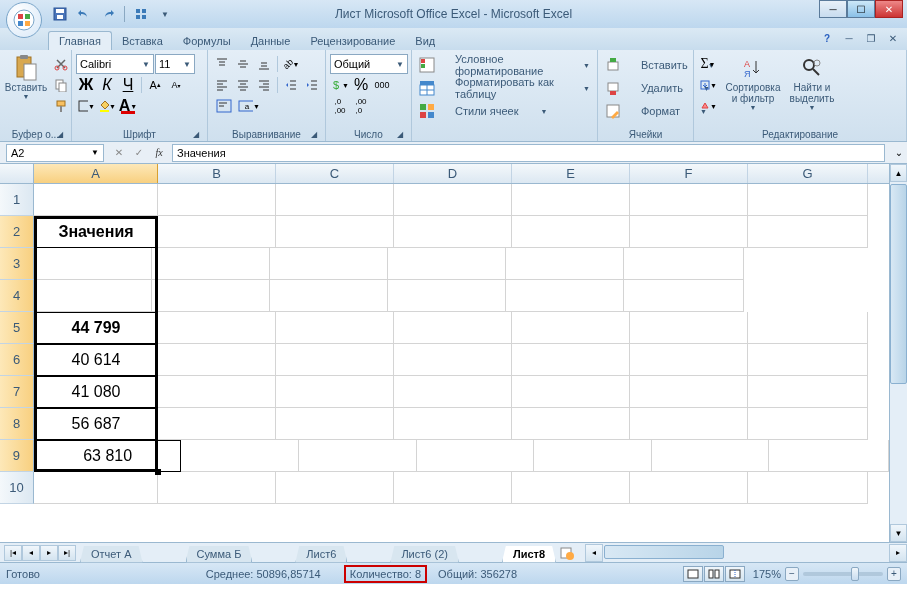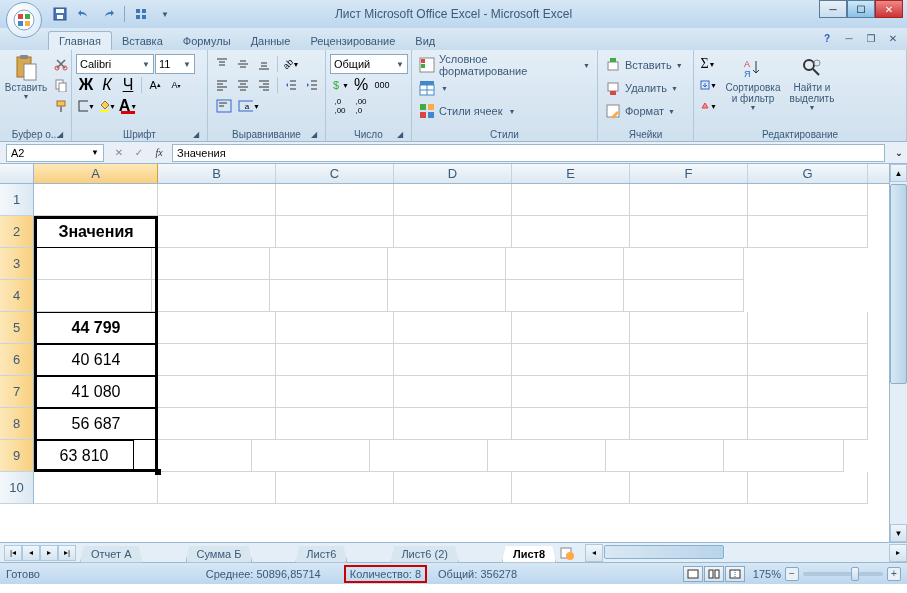--- a/index.html
+++ b/index.html
@@ -31,21 +31,21 @@
 .group-body { flex: 1; display: flex; align-items: flex-start; gap: 3px; padding-top: 2px; }
 .group-label { text-align: center; font-size: 10px; color: #3b5a78; padding: 1px 0; position: relative; }
 .group-label .launcher { position: absolute; right: 2px; bottom: 1px; width: 10px; height: 10px; font-size: 8px; cursor: pointer; }
 .big-btn { display: flex; flex-direction: column; align-items: center; width: 44px; padding: 2px; cursor: pointer; font-size: 10px; color: #3b5a78; text-align: center; line-height: 1.1; }
 .big-btn .icon { width: 24px; height: 24px; margin-bottom: 2px; display: flex; align-items: center; justify-content: center; }
 .col { display: flex; flex-direction: column; gap: 1px; }
 .row { display: flex; gap: 1px; align-items: center; }
 .sml { width: 20px; height: 20px; display: flex; align-items: center; justify-content: center; cursor: pointer; border: 1px solid transparent; }
 .combo { height: 20px; border: 1px solid #8aa8c2; background: #fff; font-size: 11px; padding: 0 3px; display: flex; align-items: center; justify-content: space-between; cursor: pointer; }
 .combo .arrow { font-size: 8px; color: #3b5a78; margin-left: 3px; }
-.style-btn { display: flex; align-items: center; gap: 4px; font-size: 11px; color: #3b5a78; cursor: pointer; padding: 1px 3px; height: 22px; }
+.style-btn { display: flex; align-items: center; gap: 20px; font-size: 11px; color: #3b5a78; cursor: pointer; padding: 1px 3px; height: 22px; }
 .style-btn .icon { width: 16px; height: 16px; display: flex; align-items: center; justify-content: center; }
 
 
 .formula-bar { height: 22px; background: #e8eff6; border-bottom: 1px solid #9ab8d0; display: flex; align-items: center; font-size: 11px; }
 .name-box { width: 98px; height: 18px; border: 1px solid #9ab8d0; background: #fff; margin-left: 6px; display: flex; align-items: center; padding: 0 4px; justify-content: space-between; }
 .name-box .arrow { font-size: 8px; }
 .fx-area { display: flex; align-items: center; margin-left: 6px; gap: 2px; }
 .fx-btn { width: 18px; height: 18px; display: flex; align-items: center; justify-content: center; font-size: 10px; cursor: pointer; color: #888; }
 .fx-btn.fx { font-style: italic; font-family: serif; color: #333; }
 .formula-input { flex: 1; height: 18px; border: 1px solid #9ab8d0; background: #fff; margin: 0 6px 0 4px; padding: 0 4px; font-size: 11px; display: flex; align-items: center; }
@@ -386,37 +386,37 @@
           </div>
         <div class="style-btn">
             <span class="icon">
               <svg width="16" height="16">
                 <rect x="1" y="1" width="14" height="4" fill="#48c"></rect>
                 <rect x="1" y="5" width="14" height="10" fill="#fff" stroke="#48c"></rect>
                 <line x1="1" y1="10" x2="15" y2="10" stroke="#48c"></line>
                 <line x1="8" y1="5" x2="8" y2="15" stroke="#48c"></line>
               </svg>
             </span>
+            <span>Форматировать как таблицу</span>
             <span style="font-size:7px;margin-left:2px">▼</span>
           </div>
         <div class="style-btn">
             <span class="icon">
               <svg width="16" height="16">
                 <rect x="1" y="1" width="6" height="6" fill="#4a4"></rect>
                 <rect x="9" y="1" width="6" height="6" fill="#fa4"></rect>
                 <rect x="1" y="9" width="6" height="6" fill="#d44"></rect>
                 <rect x="9" y="9" width="6" height="6" fill="#48c"></rect>
               </svg>
             </span>
             <span>Стили ячеек</span>
             <span style="font-size:7px;margin-left:2px">▼</span>
           </div>
       </div>
     </div>
-    <div class="group-label">Стили</div>
   </div>
 
   <div class="ribbon-group" style="width:96px">
     <div class="group-body">
       <div class="col">
         <div class="style-btn">
             <span class="icon">
               <svg width="16" height="16">
                 <rect x="3" y="5" width="10" height="8" fill="#fff" stroke="#888"></rect>
                 <rect x="5" y="1" width="6" height="4" fill="#4a4"></rect>
@@ -597,21 +597,21 @@
           <div class="cell data" style="width: 124px;">56 687</div>
           <div class="cell" style="width: 118px;"></div>
           <div class="cell" style="width: 118px;"></div>
           <div class="cell" style="width: 118px;"></div>
           <div class="cell" style="width: 118px;"></div>
           <div class="cell" style="width: 118px;"></div>
           <div class="cell" style="width: 120px;"></div>
         </div>
         <div class="grid-row" style="height: 32px;">
           <div class="row-h sel">9</div>
-          <div class="cell data" style="width: 100px;">63 810</div>
+          <div class="cell data" style="width: 148px;">63 810</div>
           <div class="cell" style="width: 118px;"></div>
           <div class="cell" style="width: 118px;"></div>
           <div class="cell" style="width: 118px;"></div>
           <div class="cell" style="width: 118px;"></div>
           <div class="cell" style="width: 118px;"></div>
           <div class="cell" style="width: 120px;"></div>
         </div>
         <div class="grid-row" style="height: 32px;">
           <div class="row-h">10</div>
           <div class="cell" style="width: 124px;"></div>

